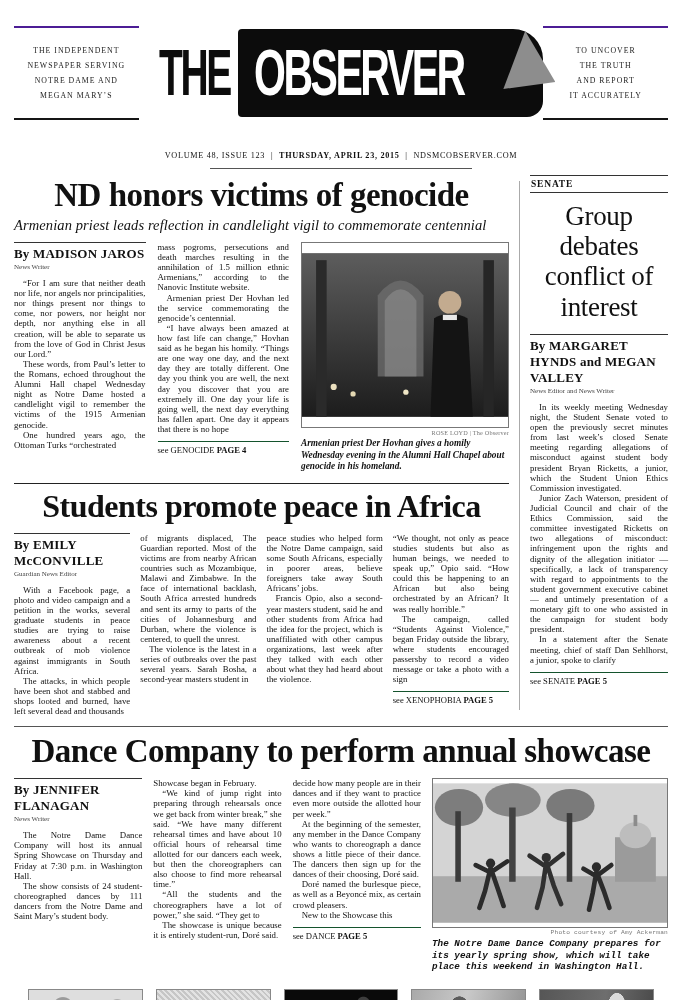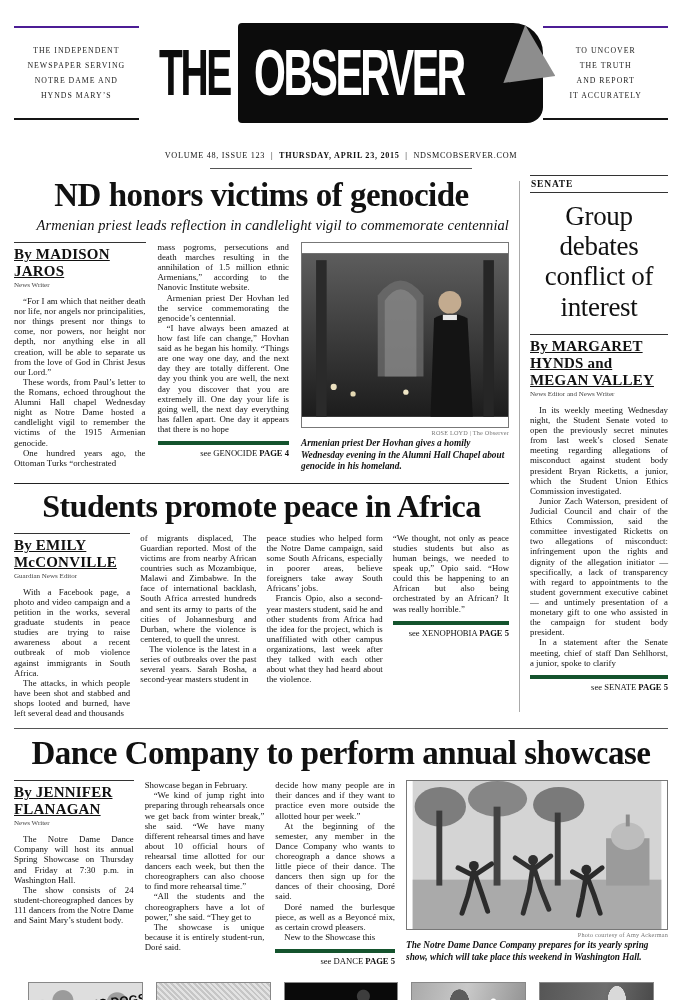--- a/index.html
+++ b/index.html
@@ -15,21 +15,21 @@
     width:146px; text-align:center; font-size:7.8px; letter-spacing:1px;
     border-top:2px solid #4c1d95; border-bottom:2px solid #151515;
     display:flex; flex-direction:column; justify-content:center; line-height:1.95; color:#222;
   }
   .logo { display:flex; align-items:center; gap:8px; }
   .logo-the {
     font-family:"Liberation Sans", sans-serif; font-weight:bold; font-size:50px;
     letter-spacing:-3px; transform:scale(.78,1.28); transform-origin:100% 50%; color:#0c0c0c;
   }
   .logo-box {
-    position:relative; background:#0c0c0c; height:100px; display:flex; align-items:center;
+    position:relative; background:#0c0c0c; height:88px; display:flex; align-items:center;
     padding:0 34px 0 16px; border-radius:4px 30px 16px 4px;
   }
   .logo-observer {
     font-family:"Liberation Sans", sans-serif; font-weight:bold; font-size:50px; color:#fff;
     letter-spacing:-3px; transform:scale(.82,1.28); transform-origin:0 50%; white-space:nowrap;
     position:relative; z-index:2;
   }
   .logo-fold {
     position:absolute; top:2px; right:-12px; width:52px; height:58px; background:#8d8d8d;
     clip-path: polygon(42% 0, 100% 88%, 0 100%); z-index:3;
@@ -37,55 +37,55 @@
   .issue-line { text-align:center; font-size:8.2px; letter-spacing:.7px; margin-top:31px; color:#111; }
   .issue-line .date { font-weight:bold; }
   .issue-line .sep { margin:0 3px; }
   .issue-rule { width:262px; height:1px; background:#555; margin:8px auto 6px auto; }
 
   
   h1,h2 { font-weight:bold; letter-spacing:-.5px; }
   p { font-size:8.8px; line-height:1.15; text-align:justify; text-indent:9px; margin:0; }
   p.cont { text-indent:0; }
   .byline-block { border-top:1px solid #333; padding-top:3px; margin-bottom:7px; }
-  .byline { font-size:15px; font-weight:bold; letter-spacing:.2px;text-decoration:underline; }
+  .byline { font-size:13px; font-weight:bold; letter-spacing:.2px; }
   .byline-title { font-size:7px; color:#444; margin-top:1px; }
-  .jump { border-top:4px solid #14532d; margin-top:7px; padding-top:3px; text-align:right; font-size:8.6px; }
+  .jump { border-top:1px solid #14532d; margin-top:7px; padding-top:3px; text-align:left; font-size:8.6px; }
   .jump b { font-weight:bold; }
   .photo-credit { font-size:6.2px; color:#777; text-align:right; margin-top:1px; letter-spacing:.2px; }
   .photo-caption { font-size:9.3px; font-weight:bold; font-style:italic; line-height:1.25; margin-top:2px; }
 
   
   .top-grid { display:flex; margin-top:4px; }
   .left-main { flex:1; min-width:0; }
   .vdiv { width:1px; background:#aaa; margin:6px 10px 6px 10px; }
   .senate { width:138px; flex:none; }
 
   .lead h1 { font-size:33px; text-align:center; margin:2px 0 3px 0; }
-  .lead .deck { font-size:14.5px; font-style:italic; text-align:right; margin-bottom:8px; letter-spacing:.1px; }
+  .lead .deck { font-size:14.5px; font-style:italic; text-align:left; margin-bottom:8px; letter-spacing:.1px; }
   .cols { display:flex; gap:12px; align-items:flex-start; }
   .col { flex:1; min-width:0; }
   .photo-col { width:208px; flex:none; }
   .photo-frame { width:100%; display:block; border:1px solid #777; }
 
   .africa { border-top:1px solid #222; margin-top:10px; padding-top:2px; }
   .africa h2 { font-size:32px; text-align:center; margin:2px 0 8px 0; }
   .cols4 { display:flex; gap:10px; align-items:flex-start; }
 
   .senate .kicker {
     border-top:1px solid #333; border-bottom:1px solid #333;
     font-size:9.5px; font-weight:bold; letter-spacing:.8px; padding:3px 0 3px 1px; margin-bottom:8px;
   }
   .senate h3 { font-size:27px; font-weight:normal; text-align:center; line-height:1.12; letter-spacing:-.3px; margin-bottom:12px; }
 
   .full-rule { border:none; border-top:1px solid #555; margin:10px 0 6px 0; }
 
   .dance h2 { font-size:33px; text-align:center; margin:2px 0 8px 0; }
   .dance-cols { display:flex; gap:11px; align-items:flex-start; }
-  .dance-photo-col { width:262px; flex:none; }
+  .dance-photo-col { width:236px; flex:none;font-family:Liberation Mono, monospace; }
 
   
   .teasers { display:flex; gap:13px; margin-top:16px; padding:0 14px; }
   .tease { flex:1; min-width:0; }
   .tease-img {
     height:46px; border:1px solid #888; display:flex; align-items:center; justify-content:center;
     overflow:hidden; position:relative;
   }
   .t-dogs { background:
       radial-gradient(circle at 12% 60%, #a9a9a9 0 9px, transparent 10px),
@@ -123,21 +123,21 @@
 </head>
 <body>
 
 <div class="page">
 
   <header class="masthead">
     <div class="tagline">
       <div>THE INDEPENDENT</div>
       <div>NEWSPAPER SERVING</div>
       <div>NOTRE DAME AND</div>
-      <div>HYNDS MARY’S</div>
+      <div>MEGAN MARY’S</div>
     </div>
     <div class="logo">
       <span class="logo-the">THE</span>
       <span class="logo-box">
         <span class="logo-observer">OBSERVER</span>
         <span class="logo-fold"></span>
       </span>
     </div>
     <div class="tagline">
       <div>TO UNCOVER</div>
@@ -161,21 +161,21 @@
 
       <section class="lead">
         <h1>ND honors victims of genocide</h1>
         <div class="deck">Armenian priest leads reflection in candlelight vigil to commemorate centennial</div>
         <div class="cols">
           <div class="col">
             <div class="byline-block">
               <div class="byline">By MADISON JAROS</div>
               <div class="byline-title">News Writer</div>
             </div>
-            <p>“For I am which that neither death nor life, nor angels nor principalities, nor things present nor things to come, nor powers, nor height nor depth, nor anything else in all creation, will be able to separate us from the love of God in Christ Jesus our Lord.”</p>
+            <p>“For I am sure that neither death nor life, nor angels nor principalities, nor things present nor things to come, nor powers, nor height nor depth, nor anything else in all creation, will be able to separate us from the love of God in Christ Jesus our Lord.”</p>
             <p>These words, from Paul’s letter to the Romans, echoed throughout the Alumni Hall chapel Wednesday night as Notre Dame hosted a candlelight vigil to remember the victims of the 1915 Armenian genocide.</p>
             <p>One hundred years ago, the Ottoman Turks “orchestrated</p>
           </div>
           <div class="col">
             <p class="cont">mass pogroms, persecutions and death marches resulting in the annihilation of 1.5 million ethnic Armenians,” according to the Nanovic Institute website.</p>
             <p>Armenian priest Der Hovhan led the service commemorating the genocide’s centennial.</p>
             <p>“I have always been amazed at how fast life can change,” Hovhan said as he began his homily. “Things are one way one day, and the next day they are totally different. One day you think you are well, the next day you discover that you are extremely ill. One day your life is going well, the next day everything has fallen apart. One day it appears that there is no hope</p>
             <div class="jump">
               <span>see GENOCIDE </span><b>PAGE 4</b>
             </div>
@@ -220,20 +220,21 @@
           <div class="col">
             <p class="cont">of migrants displaced, The Guardian reported. Most of the victims are from nearby African countries such as Mozambique, Malawi and Zimbabwe. In the face of international backlash, South Africa arrested hundreds and sent its army to parts of the cities of Johannesburg and Durban, where the violence is centered, to quell the unrest.</p>
             <p>The violence is the latest in a series of outbreaks over the past several years. Sarah Bosha, a second-year masters student in</p>
           </div>
           <div class="col">
             <p class="cont">peace studies who helped form the Notre Dame campaign, said some South Africans, especially in poorer areas, believe foreigners take away South Africans’ jobs.</p>
             <p>Francis Opio, also a second-year masters student, said he and other students from Africa had the idea for the project, which is unaffiliated with other campus organizations, last week after they talked with each other about what they had heard about the violence.</p>
           </div>
           <div class="col">
             <p class="cont">“We thought, not only as peace studies students but also as human beings, we needed to speak up,” Opio said. “How could this be happening to an African but also being orchestrated by an African? It was really horrible.”</p>
+            <p>The campaign, called “Students Against Violence,” began Friday outside the library, where students encouraged passersby to record a video message or take a photo with a sign</p>
             <div class="jump">
               <span>see XENOPHOBIA </span><b>PAGE 5</b>
             </div>
           </div>
         </div>
       </section>
     </div>
 
     <div class="vdiv"></div>
 

